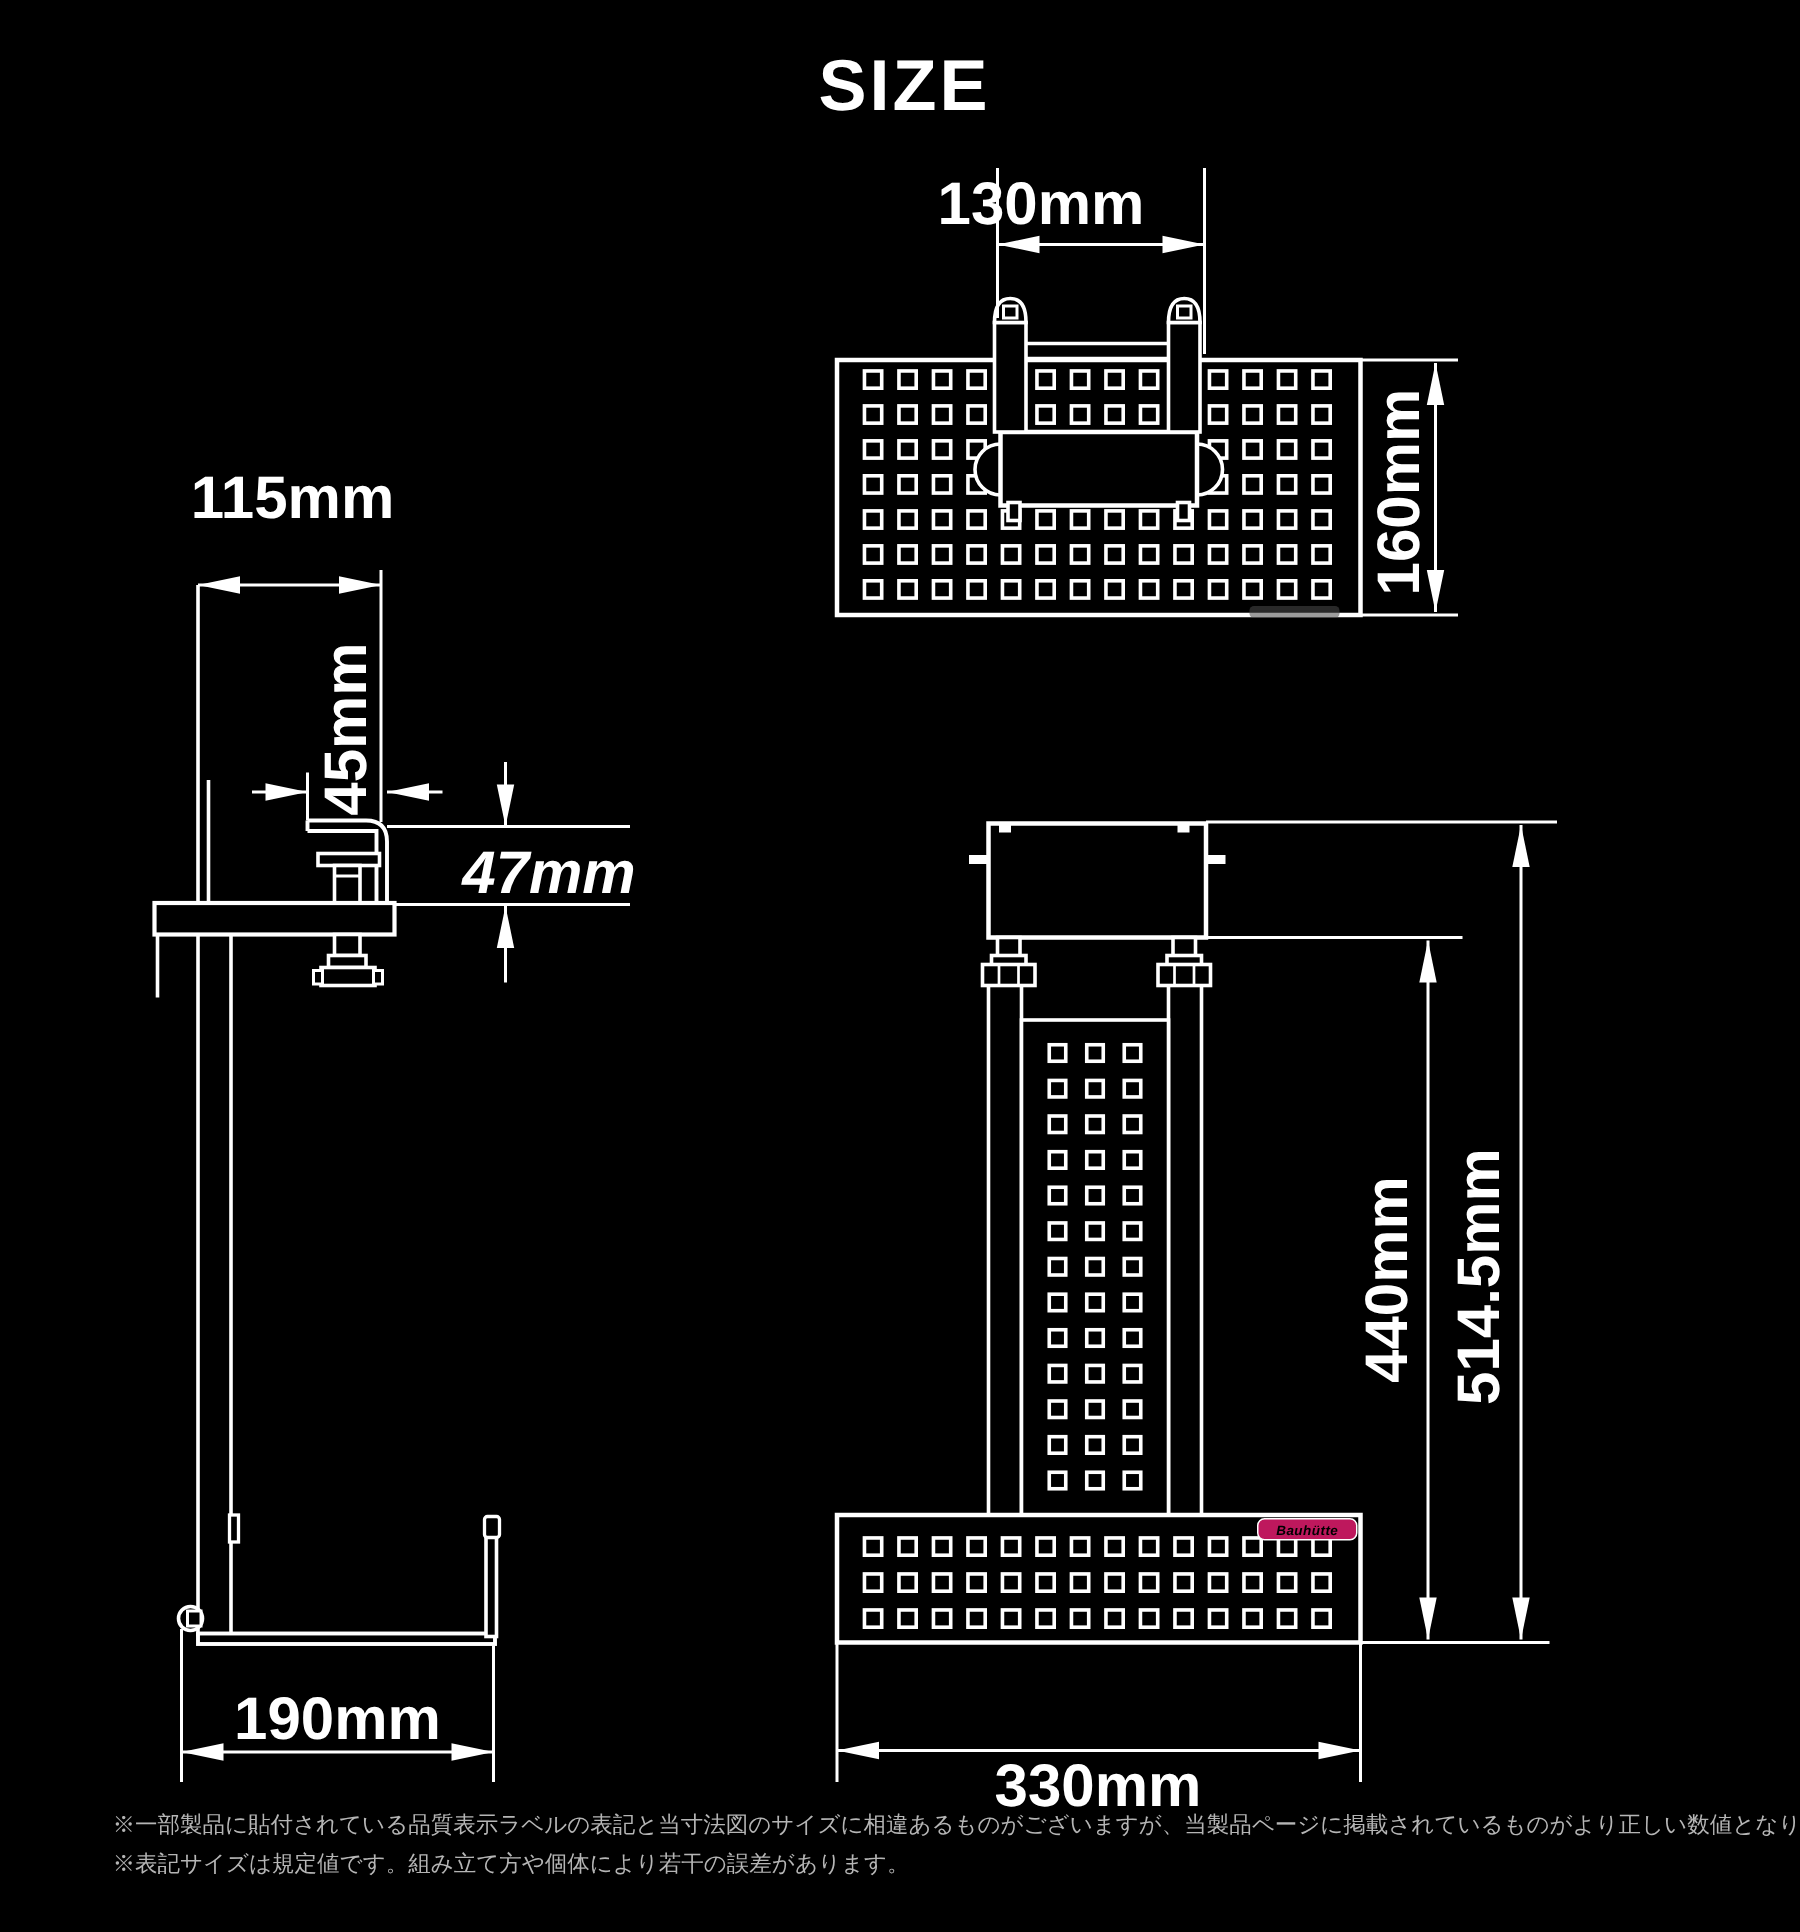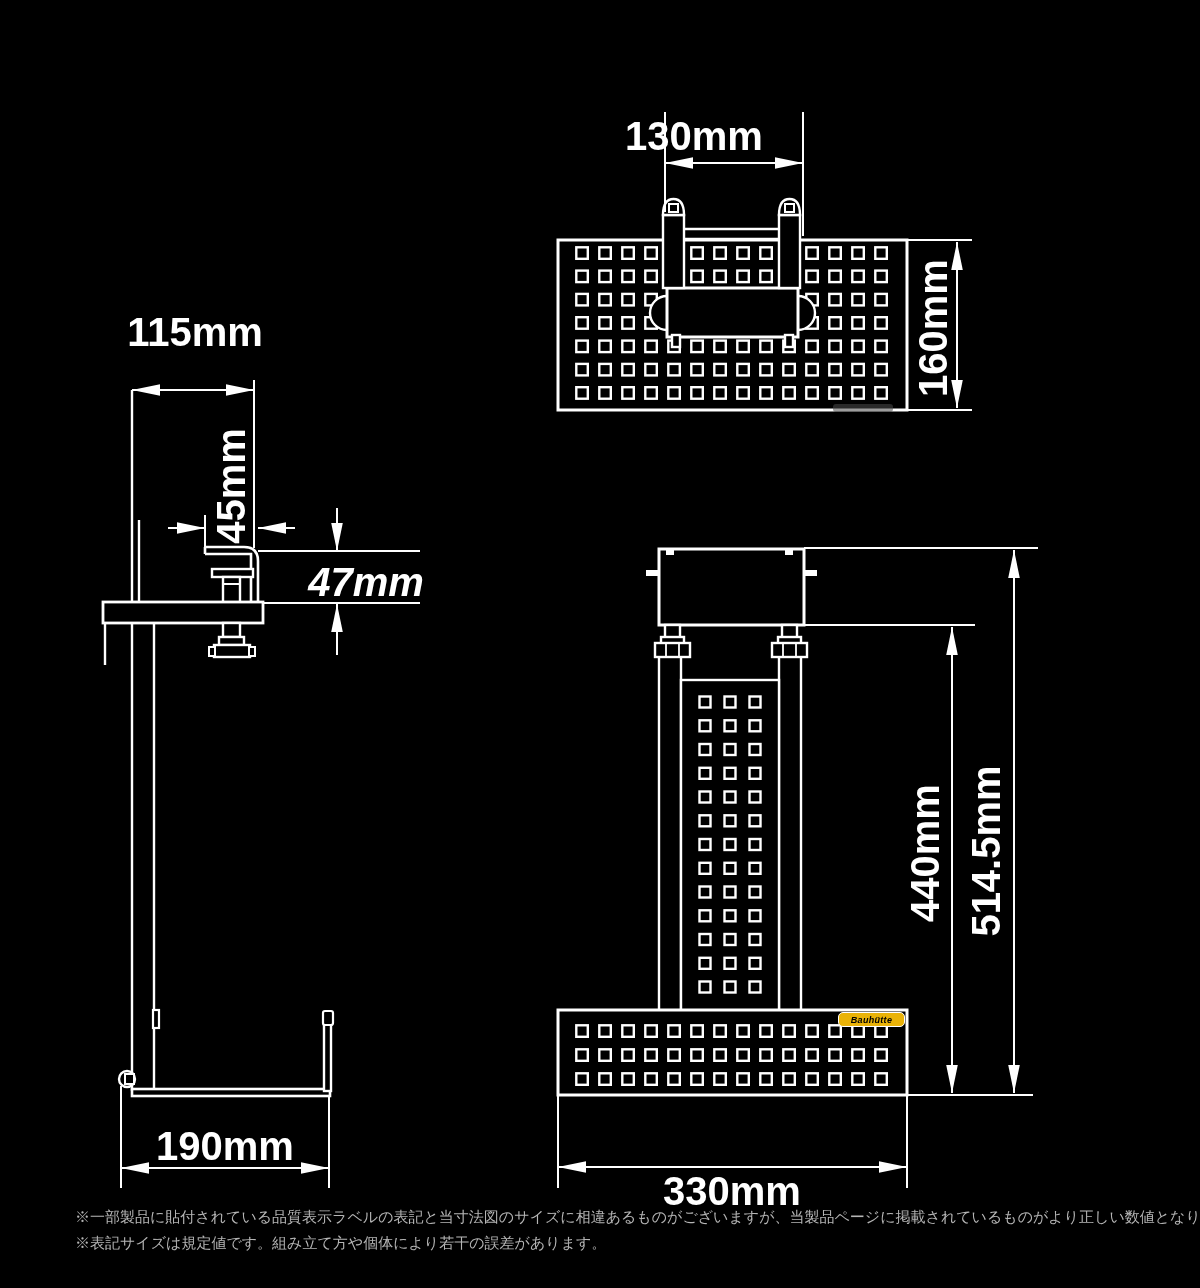--- a/index.html
+++ b/index.html
@@ -4,21 +4,21 @@
 <style>
   html,body{margin:0;padding:0;background:#000;}
   .stage{position:relative;width:1200px;height:1288px;background:#000;overflow:hidden;
          font-family:"Liberation Sans",sans-serif;}
   .stage svg{position:absolute;left:0;top:0;}
   .page-title{position:absolute;color:#fff;font-weight:700;font-size:48px;letter-spacing:2px;
               transform:translate(-50%,-50%);white-space:nowrap;}
   .dim-label{position:absolute;color:#fff;font-weight:700;font-size:40px;white-space:nowrap;
              transform:translate(-50%,-50%);line-height:1;}
   .dim-label.rot{transform:translate(-50%,-50%) rotate(-90deg);}
-  .brand-badge{position:absolute;left:838px;top:1012px;width:67px;height:15px;background:#eab308;
+  .brand-badge{position:absolute;left:838px;top:1012px;width:67px;height:15px;background:#be185d;
                border:1px solid #fff;border-radius:5px;color:#000;font-size:9px;font-weight:700;
                font-style:italic;display:flex;align-items:center;justify-content:center;
                letter-spacing:.3px;box-sizing:border-box;}
   .plate-print{position:absolute;left:833px;top:404px;width:60px;height:8px;background:#4a4a4a;
                border-radius:3px;opacity:.55;}
   .notes{position:absolute;left:75px;top:1204px;color:#b5b5b5;font-size:15px;line-height:26px;
          white-space:nowrap;}
 </style>
 </head>
 <body>
@@ -327,20 +327,21 @@
       <line x1="804" y1="625" x2="975" y2="625" stroke-width="2"></line>
       <line x1="952" y1="627" x2="952" y2="1093" stroke-width="2" marker-start="url(#arw)" marker-end="url(#arw)"></line>
       <line x1="907" y1="1095" x2="1033" y2="1095" stroke-width="2"></line>
 
       <line x1="558" y1="1095" x2="558" y2="1188" stroke-width="2"></line>
       <line x1="907" y1="1095" x2="907" y2="1188" stroke-width="2"></line>
       <line x1="558" y1="1167" x2="907" y2="1167" stroke-width="2" marker-start="url(#arw)" marker-end="url(#arw)"></line>
     </g>
   </svg>
 
+  <div class="page-title" style="left:603px;top:58px;">SIZE</div>
 
   <div class="dim-label" style="left:694px;top:136px;">130mm</div>
   <div class="dim-label rot" style="left:933px;top:328px;">160mm</div>
 
   <div class="dim-label" style="left:195px;top:332px;">115mm</div>
   <div class="dim-label rot" style="left:231px;top:486px;">45mm</div>
   <div class="dim-label" style="left:366px;top:582px;font-style:italic;">47mm</div>
   <div class="dim-label" style="left:225px;top:1146px;">190mm</div>
 
   <div class="dim-label rot" style="left:925px;top:853px;">440mm</div>

